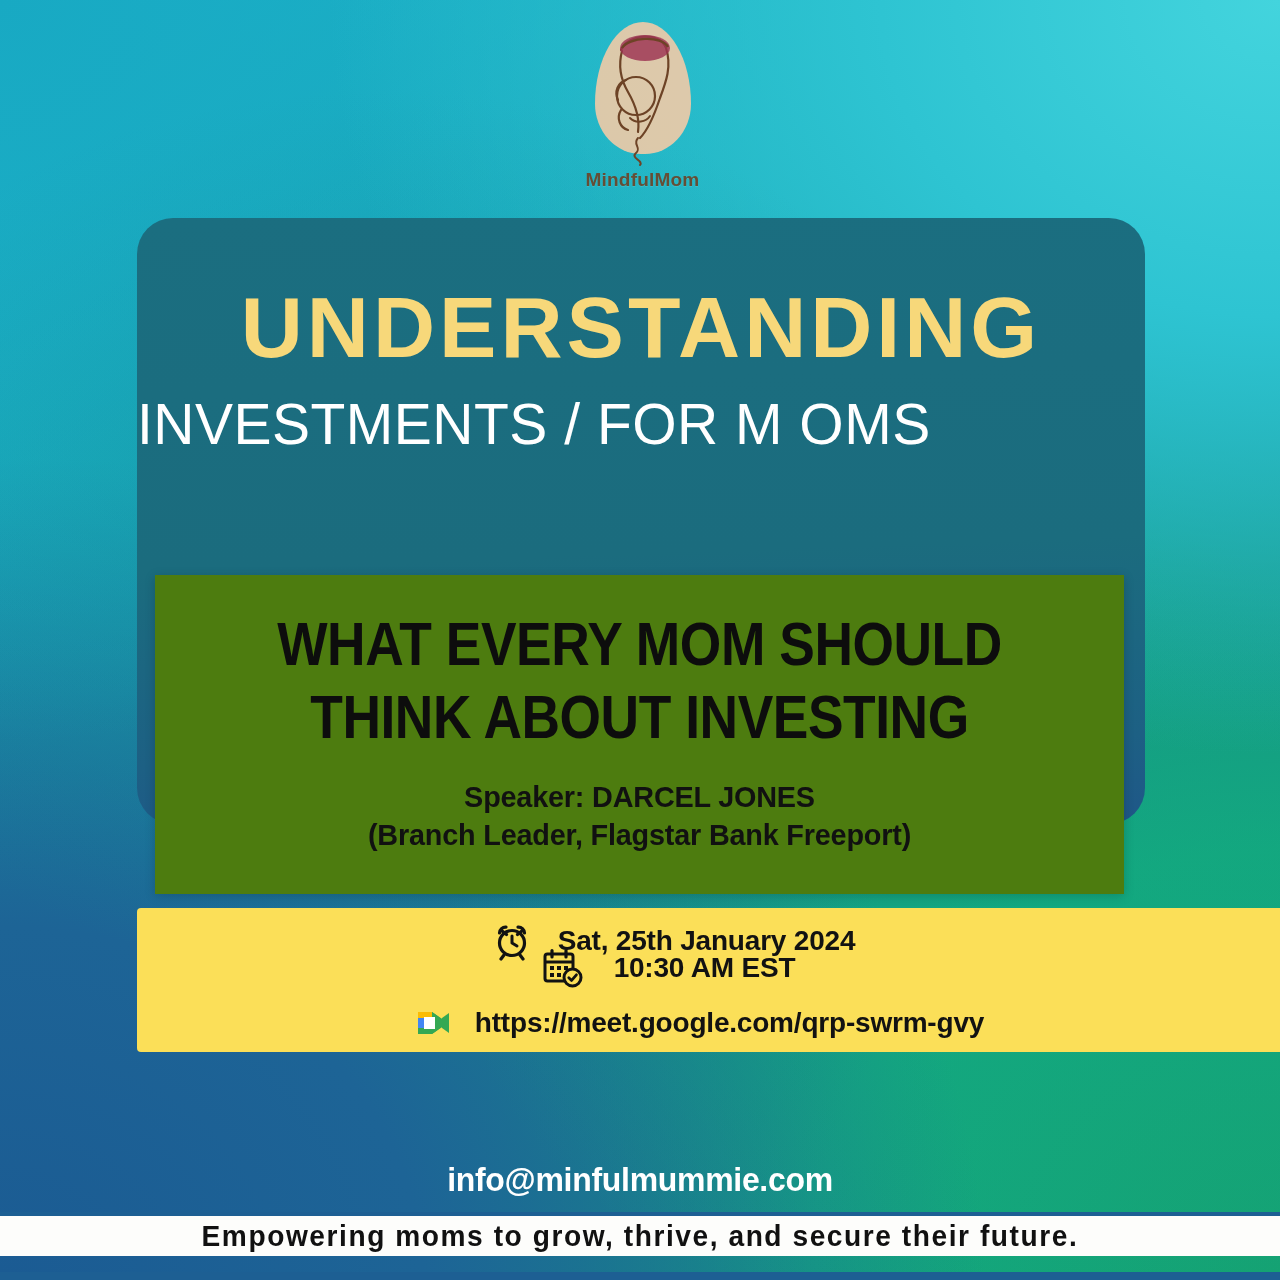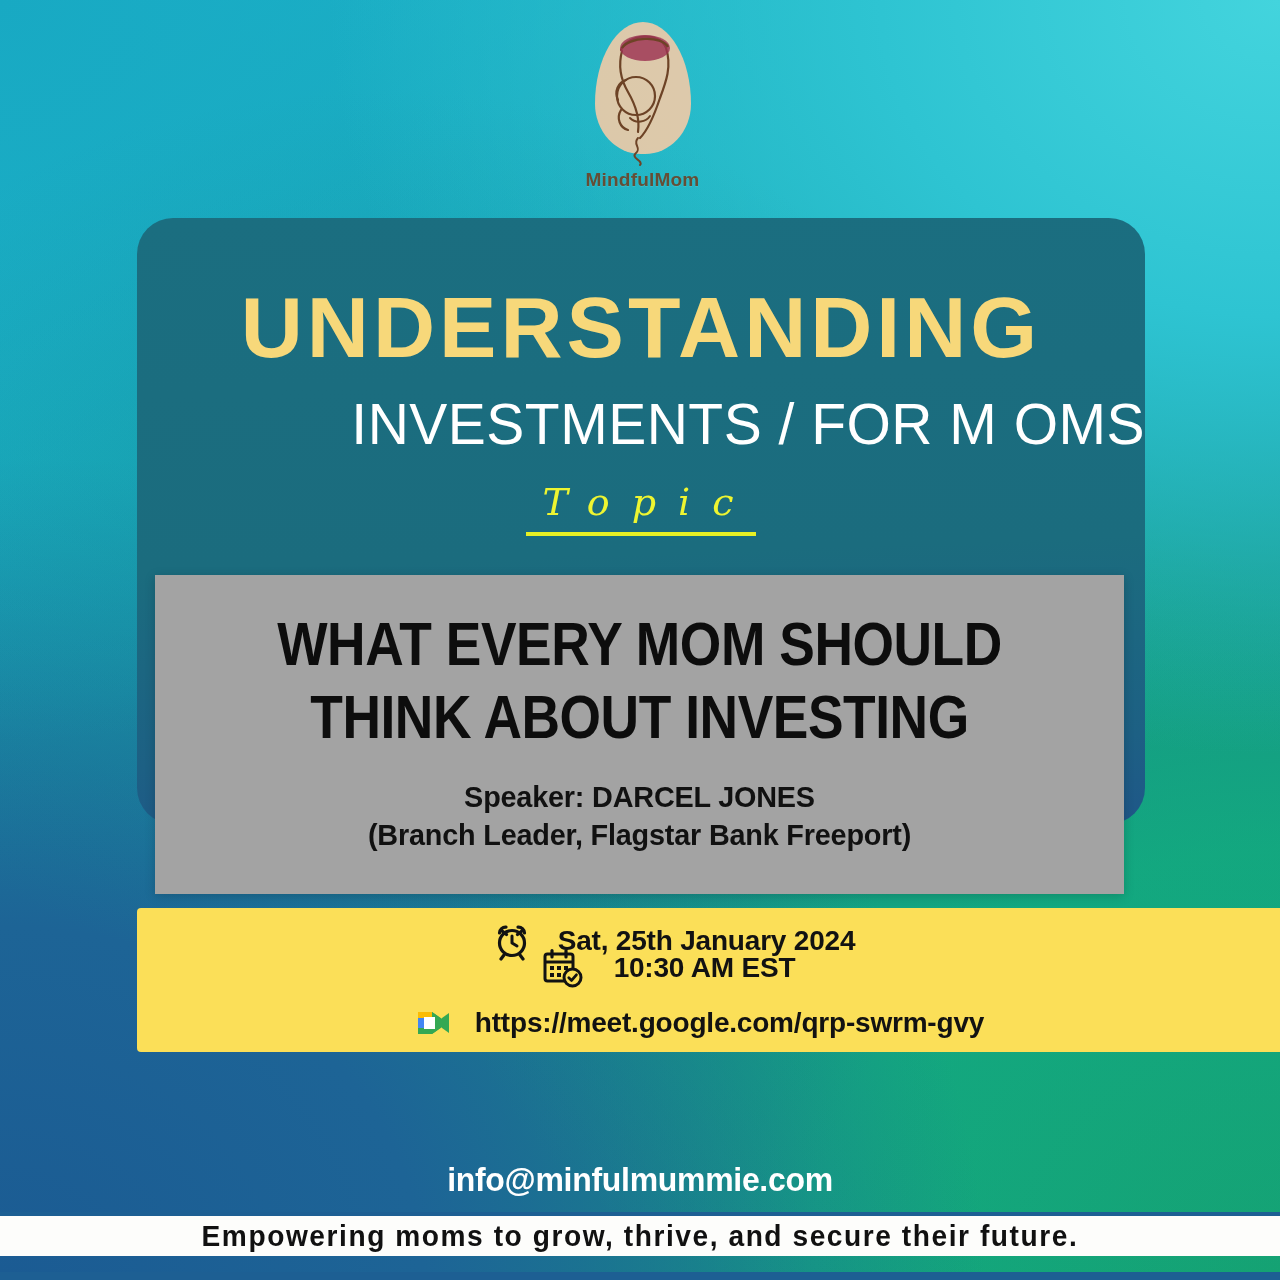--- a/index.html
+++ b/index.html
@@ -100,21 +100,21 @@
     letter-spacing: 4px;
     line-height: 1;
     color: #f7d87a;
     font-family: "Liberation Sans", sans-serif;
   }
   .subhead {
     position: absolute;
     left: 0;
     right: 0;
     top: 178px;
-    text-align: right;
+    text-align: left;
     font-size: 57px;
     font-weight: 400;
     letter-spacing: .5px;
     line-height: 1;
     color: #ffffff;
   }
   .topic-line {
     position: absolute;
     left: 0;
     right: 0;
@@ -132,21 +132,21 @@
     border-bottom: 4px solid #e7f024;
   }
 
   
   .white-panel {
     position: absolute;
     left: 155px;
     top: 575px;
     width: 969px;
     height: 319px;
-    background: #a3a3a3;
+    background: #4d7c0f;
     box-shadow: 0 2px 10px rgba(0,0,0,.18);
     text-decoration: underline;
   }
   .wp-title {
     position: absolute;
     left: 0;
     right: 0;
     top: 32px;
     text-align: center;
     font-size: 62px;
@@ -273,23 +273,20 @@
         <path d="M42 96 C48 102 58 100 62 94" stroke="#6d4326" stroke-width="2" fill="none" stroke-linecap="round"></path>
         <path d="M50 116 C44 122 54 126 48 131 C42 136 56 139 52 143" stroke="#6d4326" stroke-width="2" fill="none" stroke-linecap="round"></path>
       </svg>
     </div>
     <div class="logo-word">MindfulMom</div>
   </div>
 
   <div class="card">
     <div class="headline">UNDERSTANDING</div>
     <div class="subhead">INVESTMENTS / FOR M OMS</div>
-    <div class="topic-line">
-      <span class="topic-word">Topic</span>
-    </div>
   </div>
 
   <div class="white-panel">
     <div class="wp-title">
       <div>WHAT EVERY MOM SHOULD</div>
       <div>THINK ABOUT INVESTING</div>
     </div>
     <div class="wp-speaker">
       <div>Speaker: DARCEL JONES</div>
       <div>(Branch Leader, Flagstar Bank Freeport)</div>

